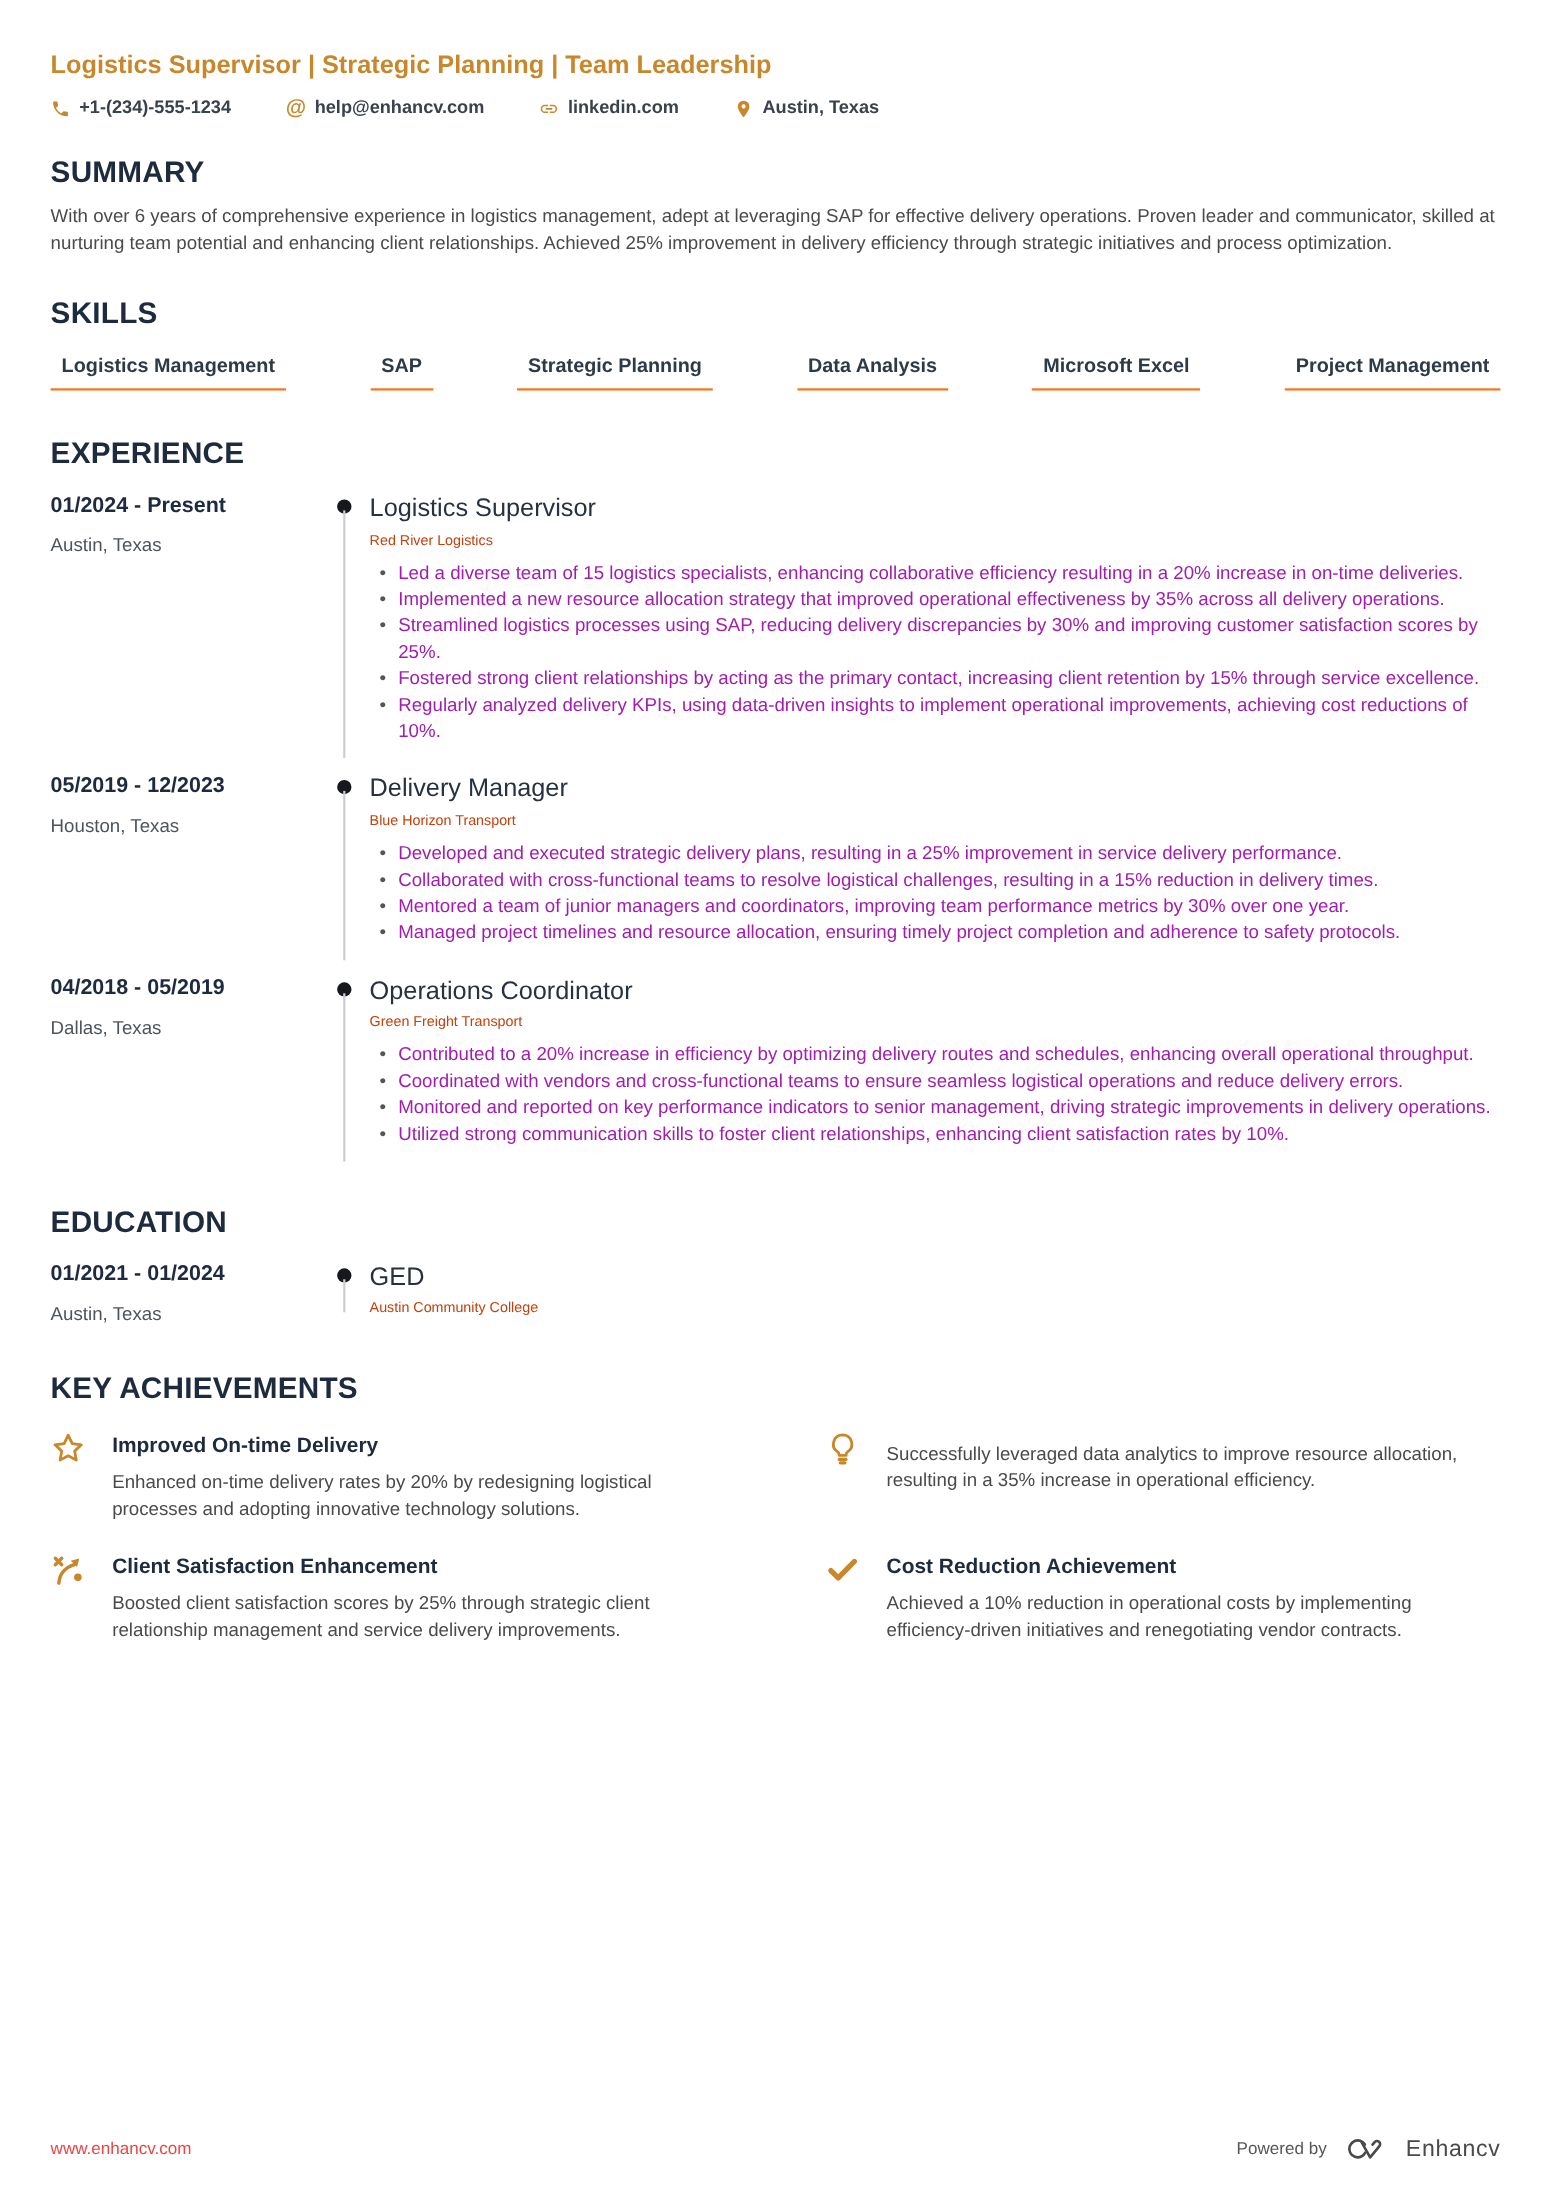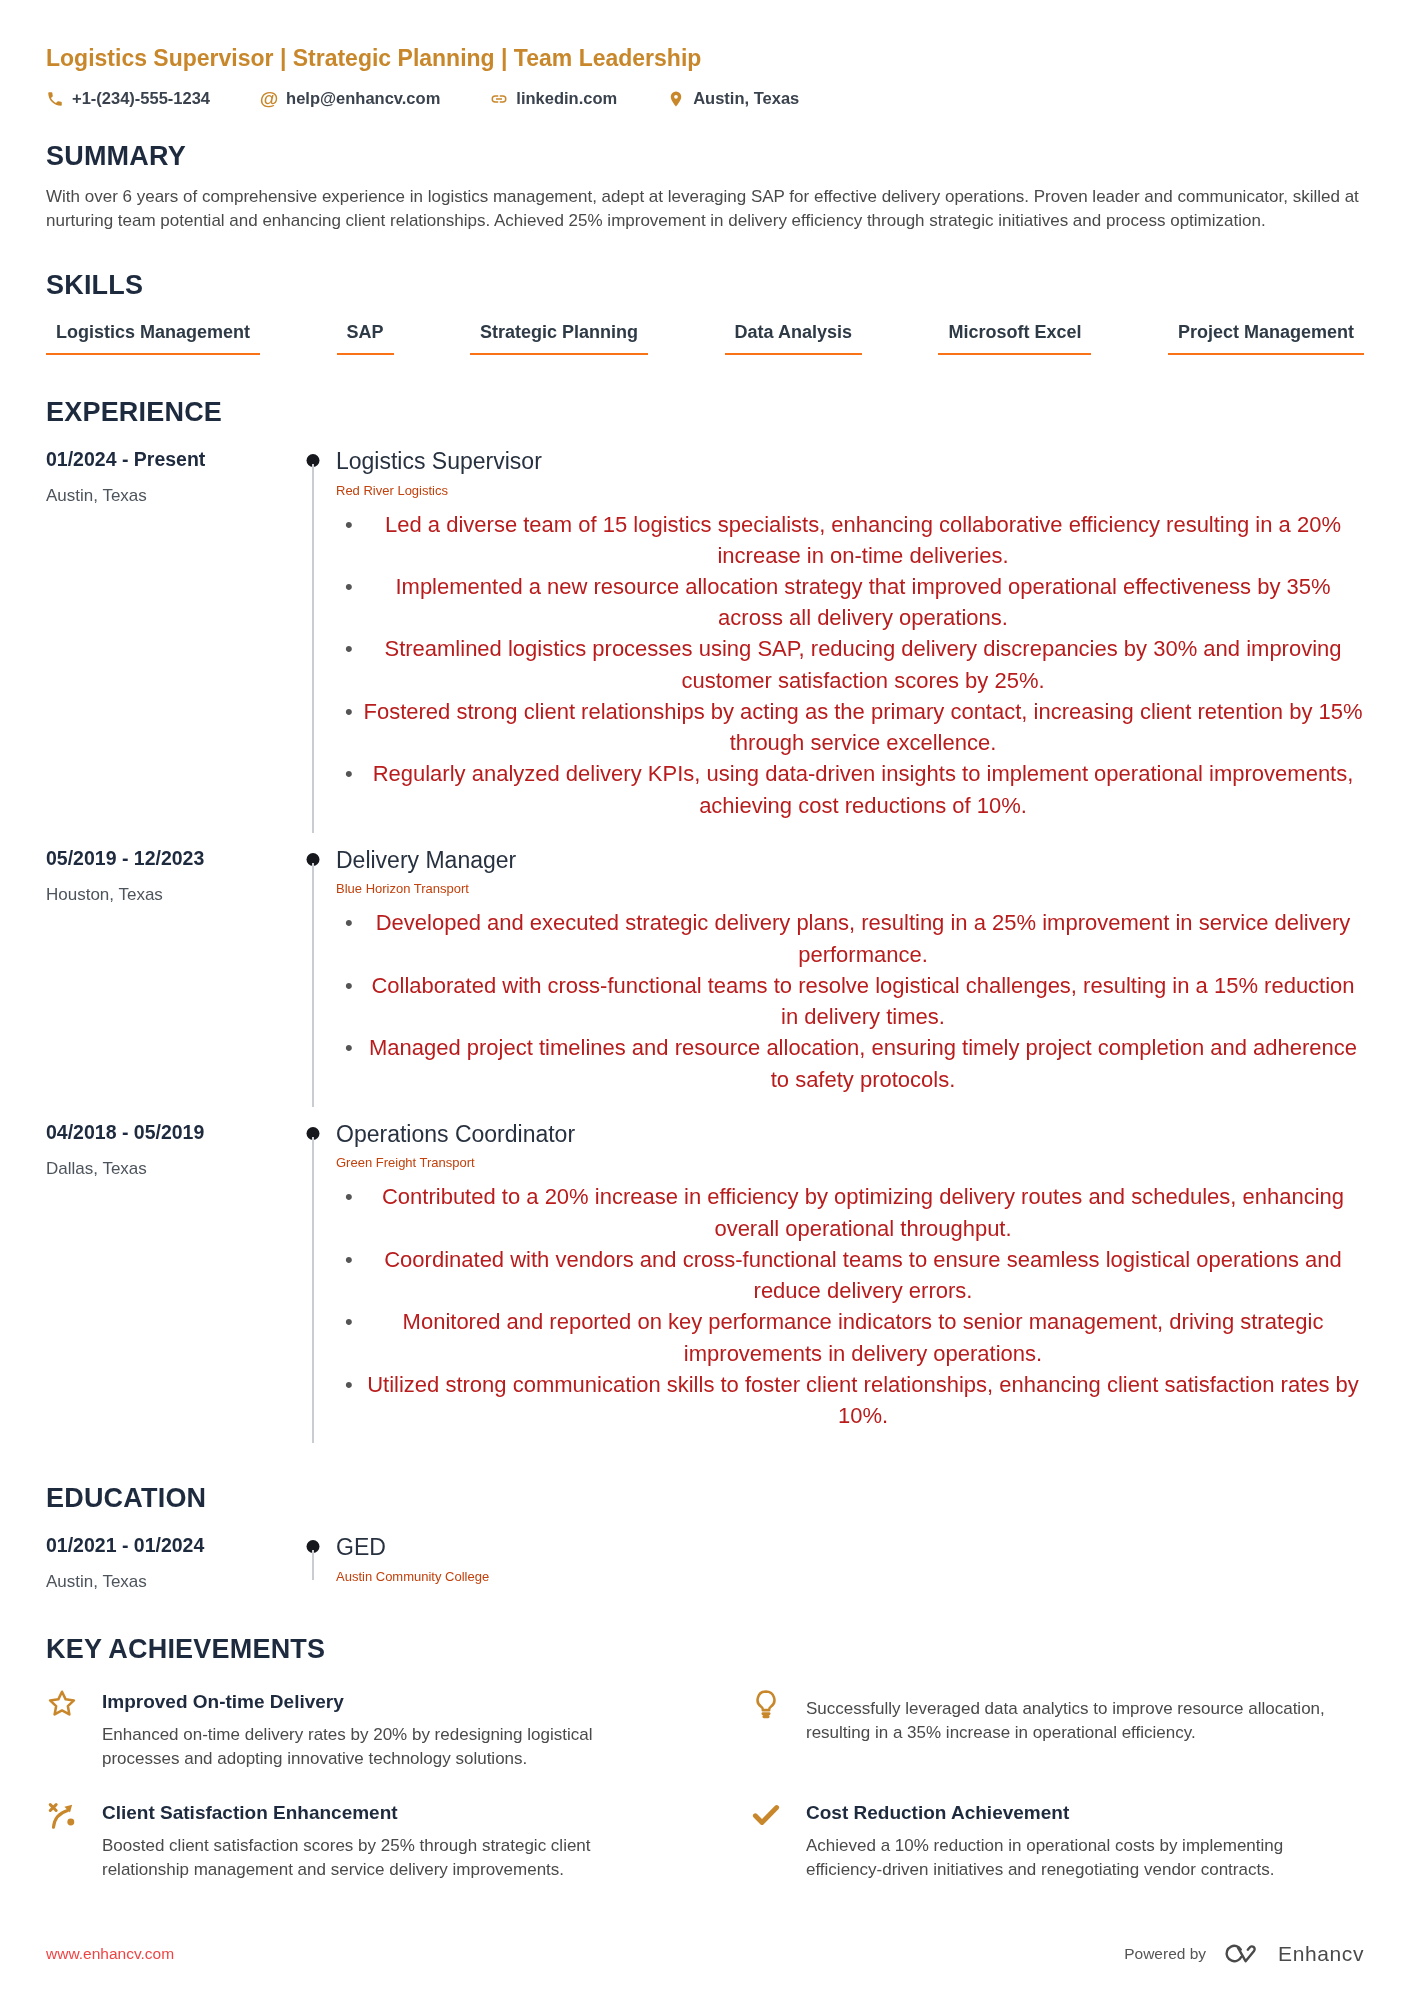--- a/index.html
+++ b/index.html
@@ -65,21 +65,21 @@
   .tl-line {
     position:absolute; left:50%; top:16px; bottom:-12px; transform:translateX(-50%);
     width:2px; background:#c9cdd2;
   }
   .tl-line.short { bottom:auto; height:30px; }
   .job-title { font-size:23px; font-weight:400; color:#27313f; line-height:1.2; }
   .job-company { margin-top:7px; font-size:13px; font-weight:400; color:#c2410c; }
   .bullets { margin-top:11px; list-style:none; }
   .bullets li {
     position:relative; padding-left:26px;
-    font-size:22px; line-height:1.42; color:#b91c1c;text-align:center;
+    font-size:17px; line-height:1.42; color:#a21caf;
   }
   .bullets li::before {
     content:"•"; position:absolute; left:9px; top:0; color:#555;
   }
   .edu-sec { margin-top:38px; }
   .edu-entry { padding-bottom:4px; }
 
   
   .ach-sec { margin-top:38px; }
   .ach-grid {
@@ -195,20 +195,21 @@
       <div class="tl">
         <span class="tl-dot"></span>
         <span class="tl-line"></span>
       </div>
       <div class="job-body">
         <h3 class="job-title">Delivery Manager</h3>
         <div class="job-company">Blue Horizon Transport</div>
         <ul class="bullets">
           <li>Developed and executed strategic delivery plans, resulting in a 25% improvement in service delivery performance.</li>
           <li>Collaborated with cross-functional teams to resolve logistical challenges, resulting in a 15% reduction in delivery times.</li>
+          <li>Mentored a team of junior managers and coordinators, improving team performance metrics by 30% over one year.</li>
           <li>Managed project timelines and resource allocation, ensuring timely project completion and adherence to safety protocols.</li>
         </ul>
       </div>
     </article>
 
     <article class="job">
       <div class="job-meta">
         <div class="job-dates">04/2018 - 05/2019</div>
         <div class="job-location">Dallas, Texas</div>
       </div>

